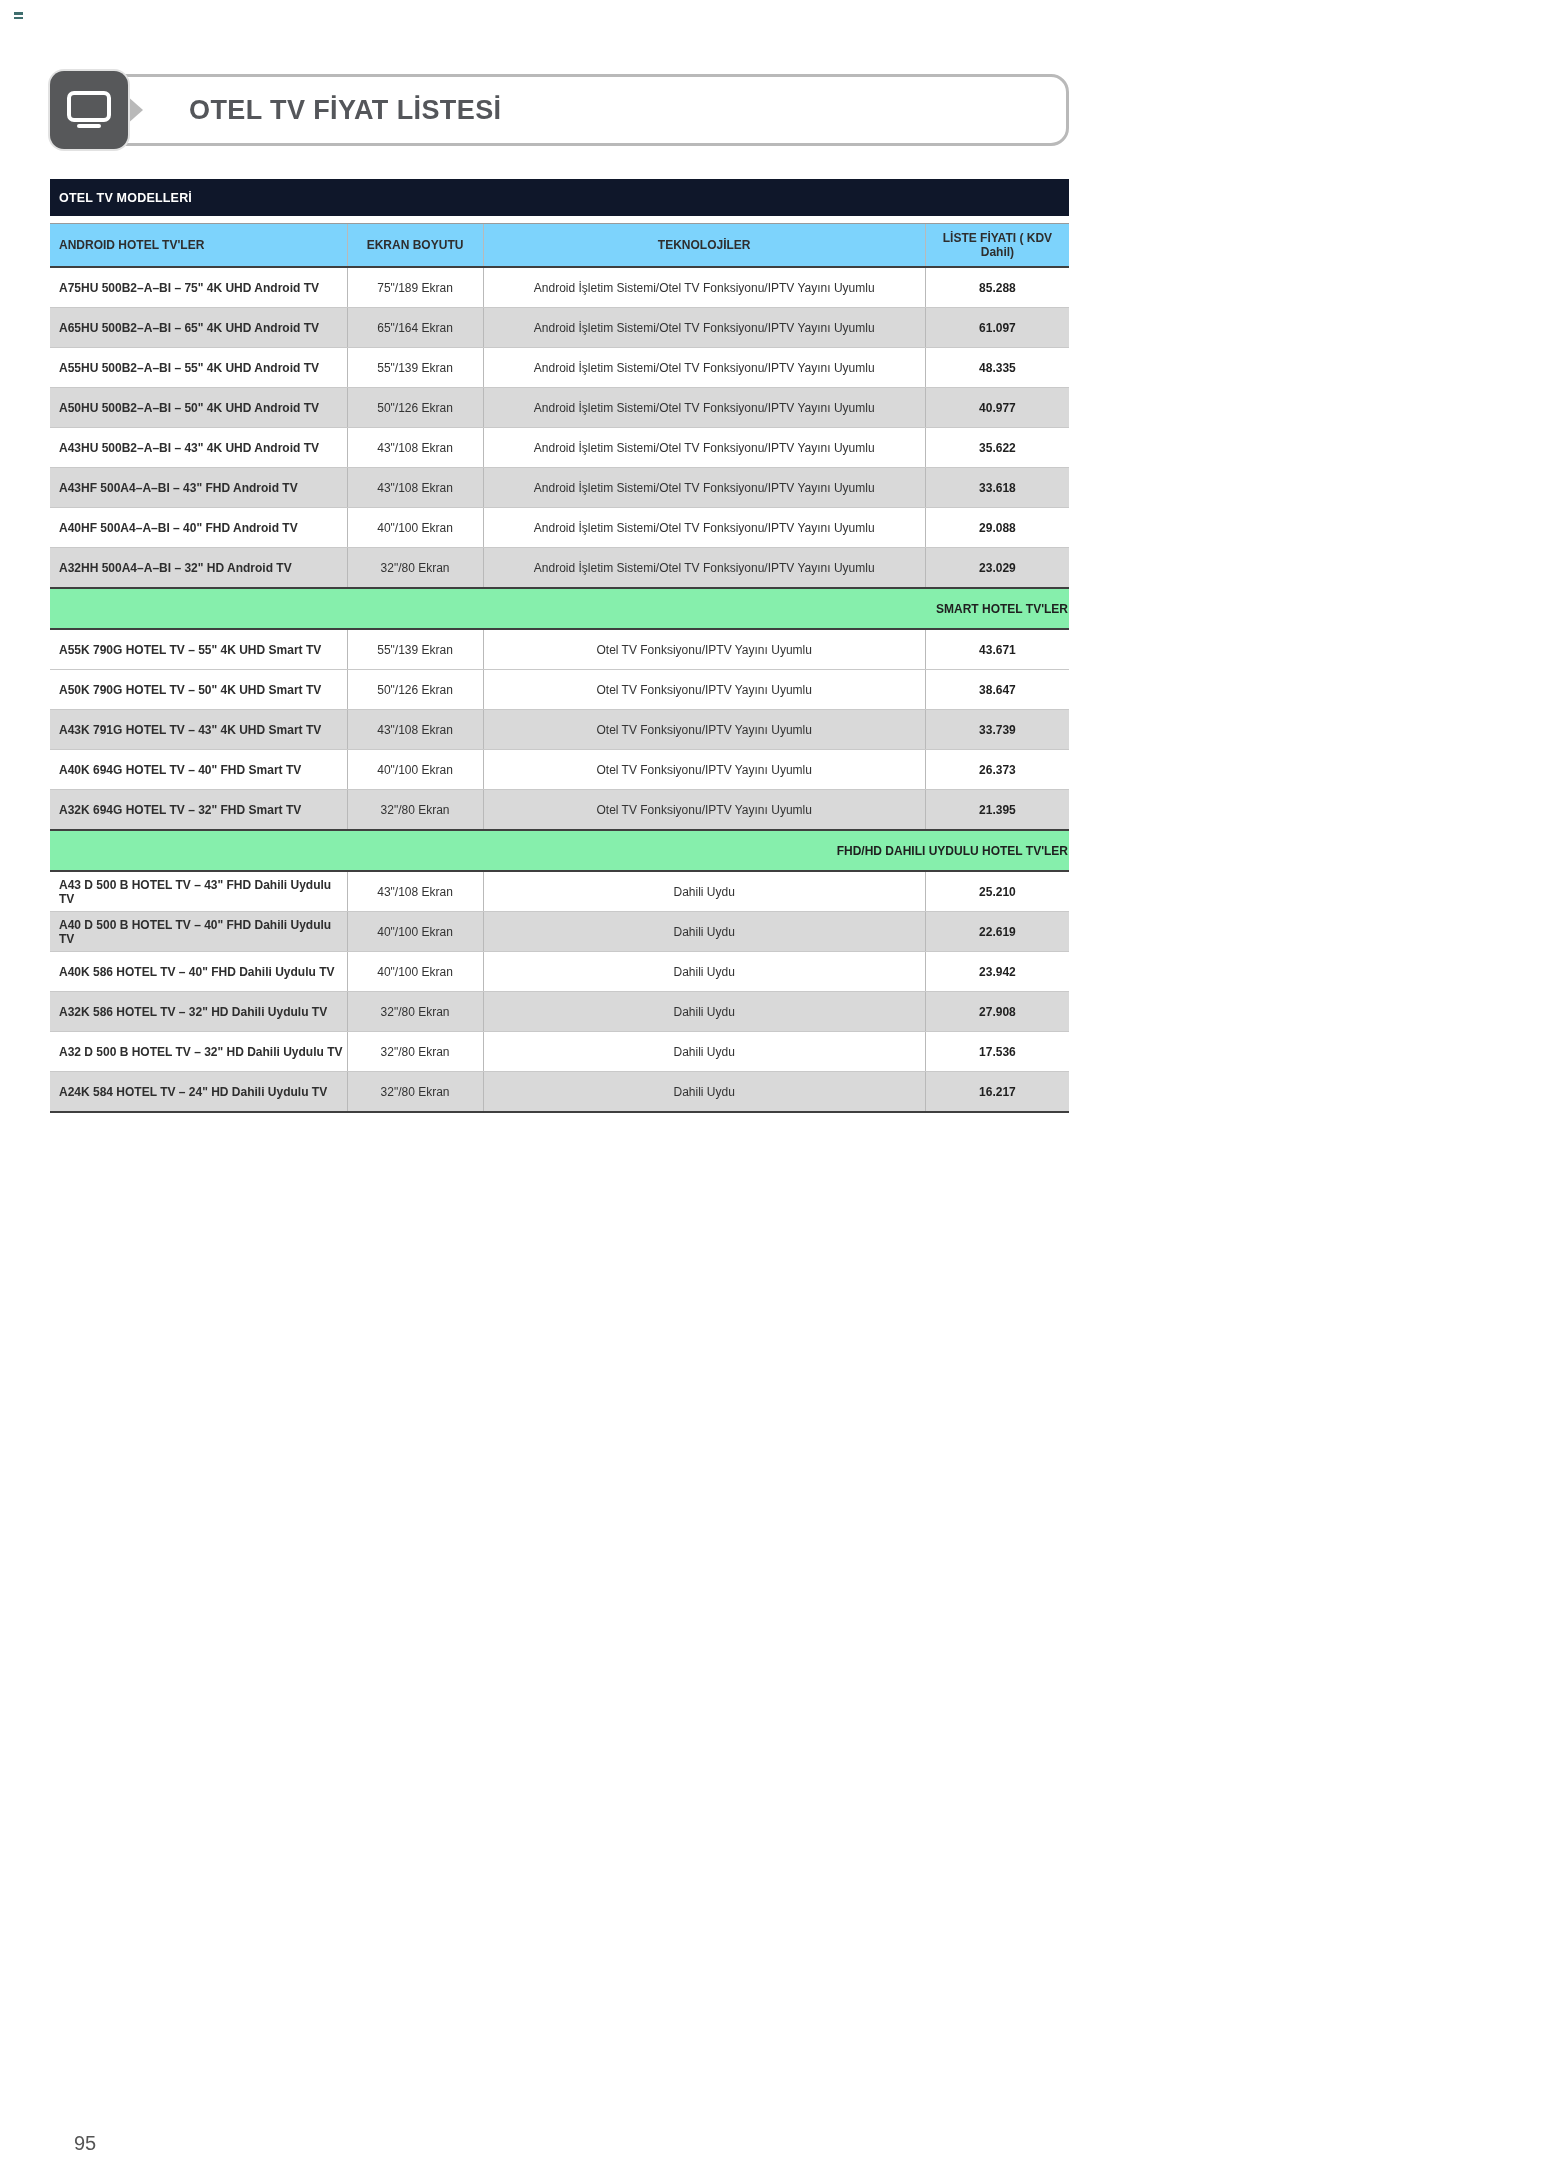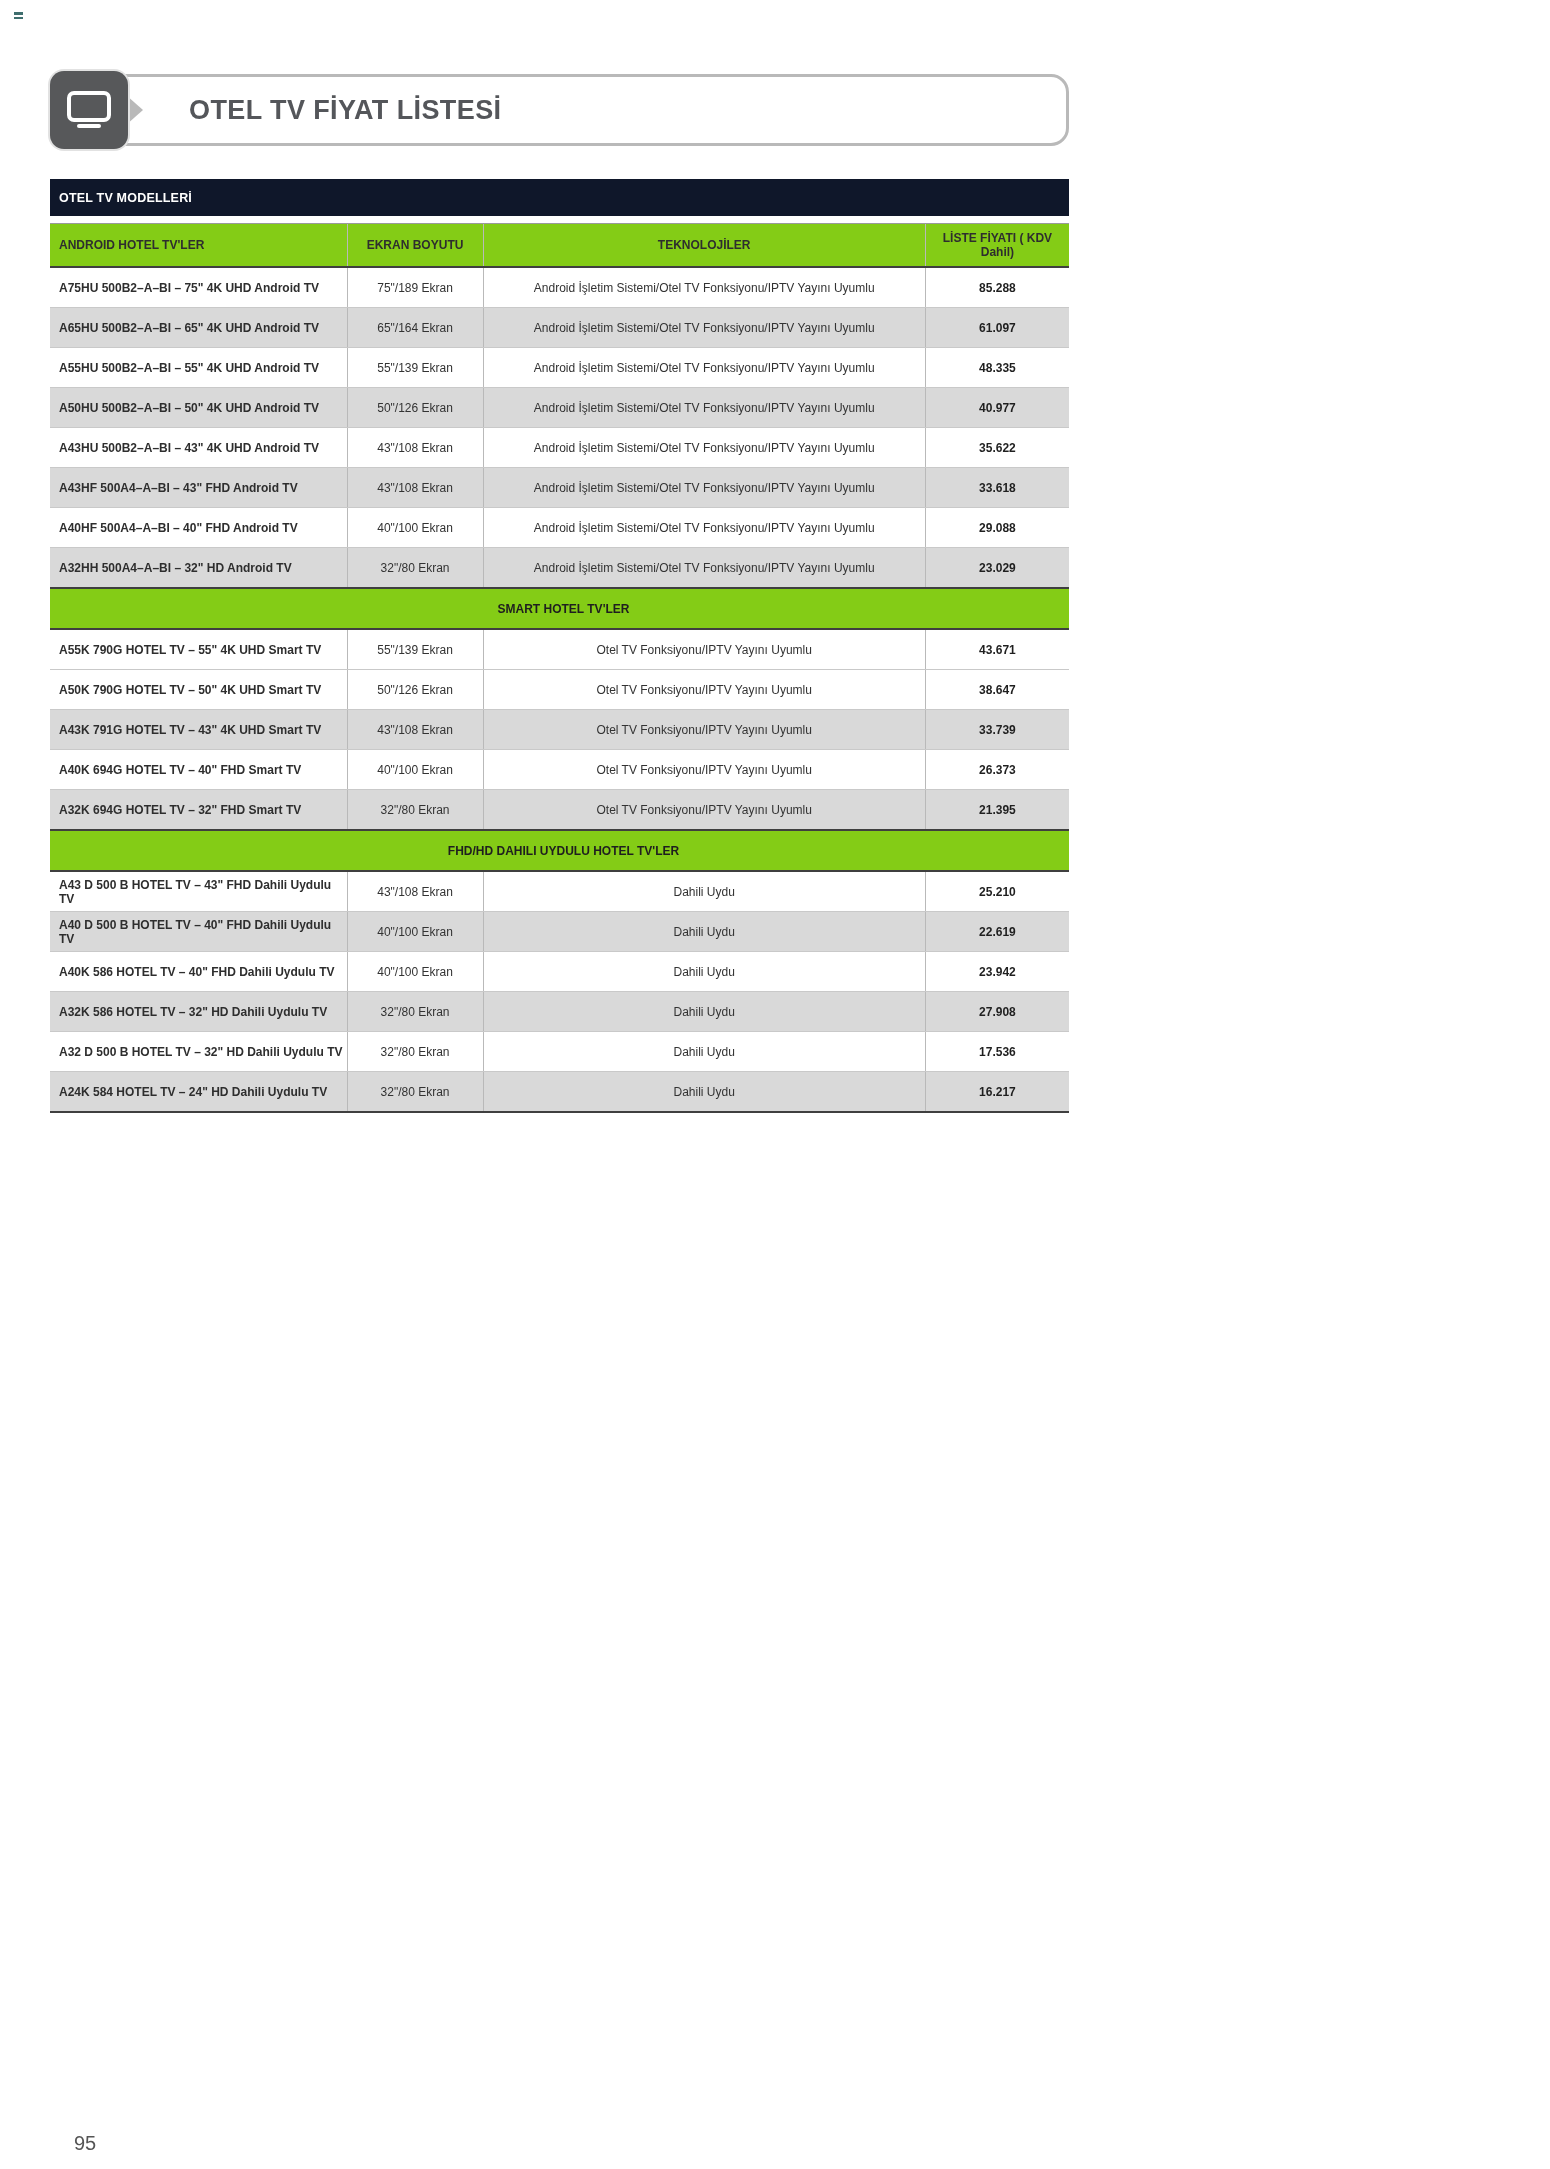--- a/index.html
+++ b/index.html
@@ -39,36 +39,36 @@
     font-size:12.5px;font-weight:bold;display:flex;align-items:center;
     padding-left:9px;letter-spacing:.2px;box-sizing:border-box;
   }
 
   
   table.price-table{
     width:100%;border-collapse:collapse;margin-top:7px;table-layout:fixed;
     border-bottom:2px solid #3f3f3f;
   }
   .price-table th{
-    font-size:12px;font-weight:bold;color:#2e2e2e;height:40px;background:#84cc16;
+    font-size:12px;font-weight:bold;color:#2e2e2e;height:40px;background:#7dd3fc;
     border-top:1px solid #9a9a9a;border-bottom:2px solid #3f3f3f;text-align:center;
   }
   .price-table th:first-child{text-align:left;padding-left:9px;}
   .price-table th + th{border-left:1px solid #b9b9b9;}
 
   .price-table td{height:37px;font-size:12px;vertical-align:middle;}
   tr.data-row td{border-bottom:1px solid #c9c9c9;}
   tr.data-row td + td{border-left:1px solid #b9b9b9;}
   tr.data-row.shaded{background:#d9d9d9;}
   .cell-model{text-align:left;padding-left:9px;font-weight:bold;color:#2e2e2e;}
   .cell-screen,.cell-tech{text-align:center;font-weight:500;color:#333;}
   .cell-price{text-align:center;font-weight:bold;color:#1f1f1f;margin-left:44px;}
 
   tr.section-row td{
-    font-weight:bold;color:#1f1f1f;text-align:center;padding-left:9px;background:#84cc16;
+    font-weight:bold;color:#1f1f1f;text-align:right;padding-left:9px;background:#86efac;
     border-top:2px solid #3f3f3f;border-bottom:2px solid #3f3f3f;
   }
 
   .page-number{position:absolute;left:24px;top:2120px;font-size:20px;color:#555;}
 </style>
 </head>
 <body>
 
 <div class="corner-mark">
   <span></span>

